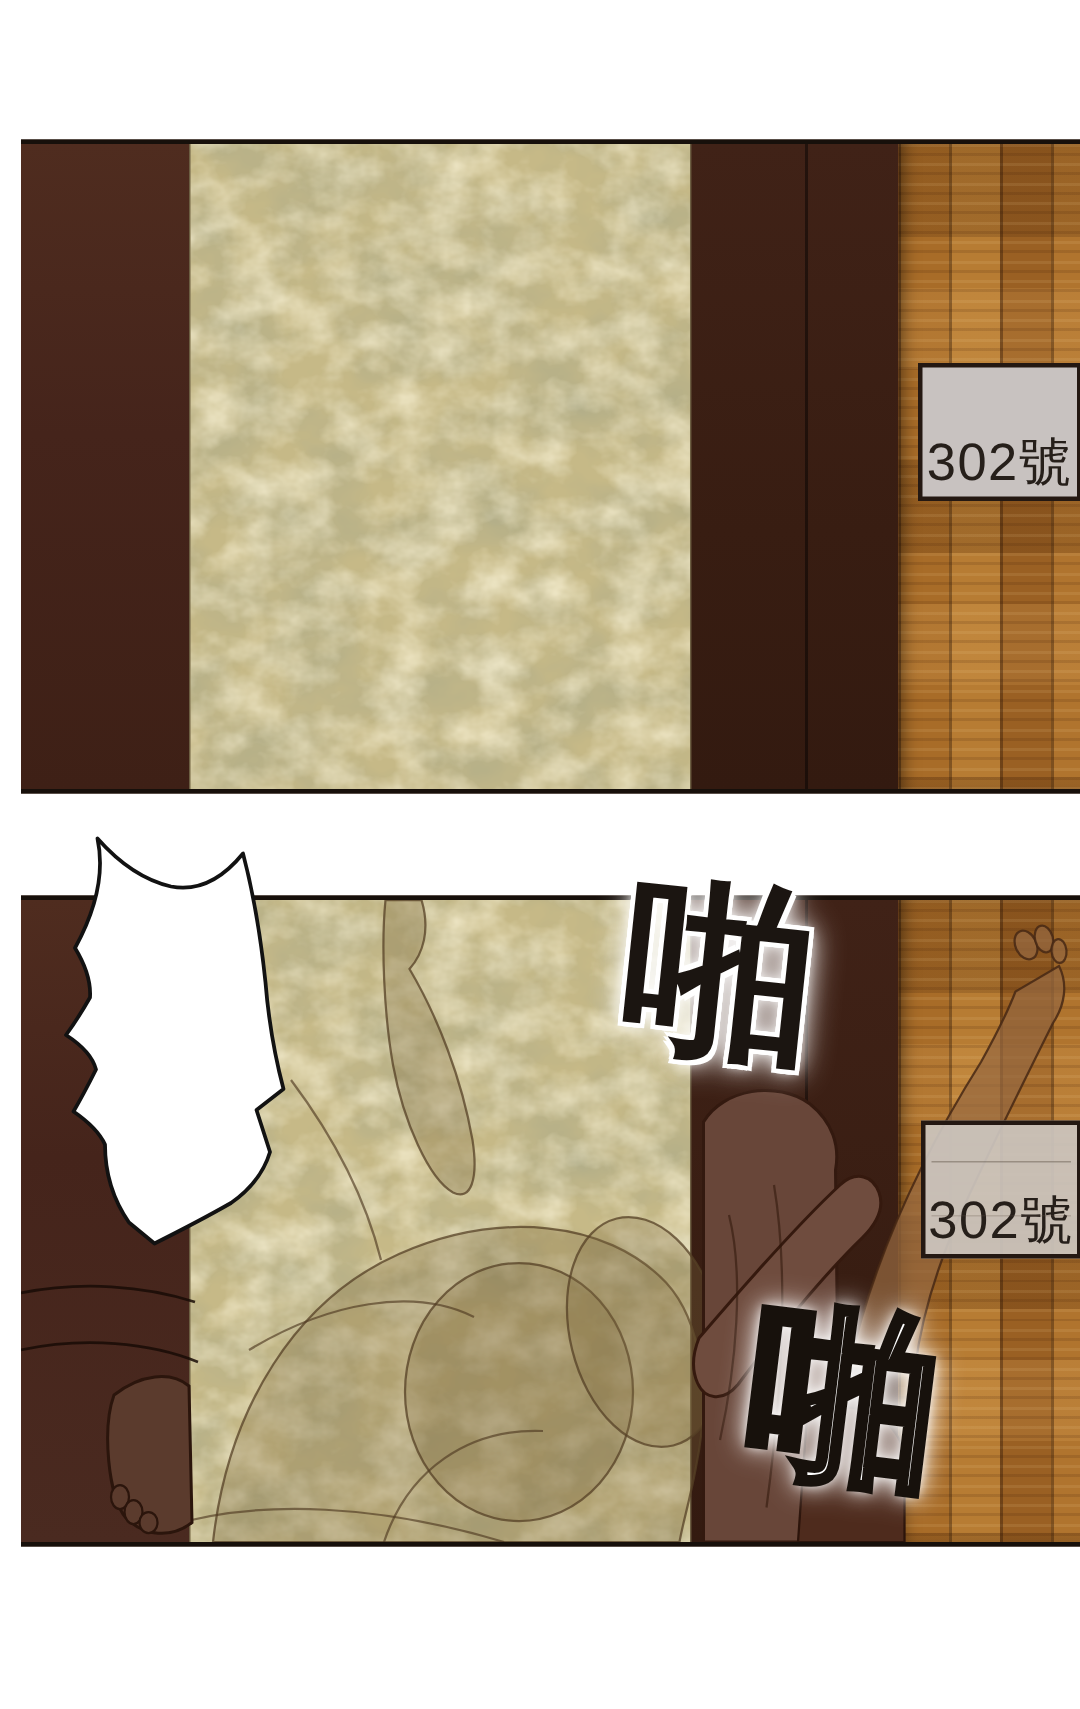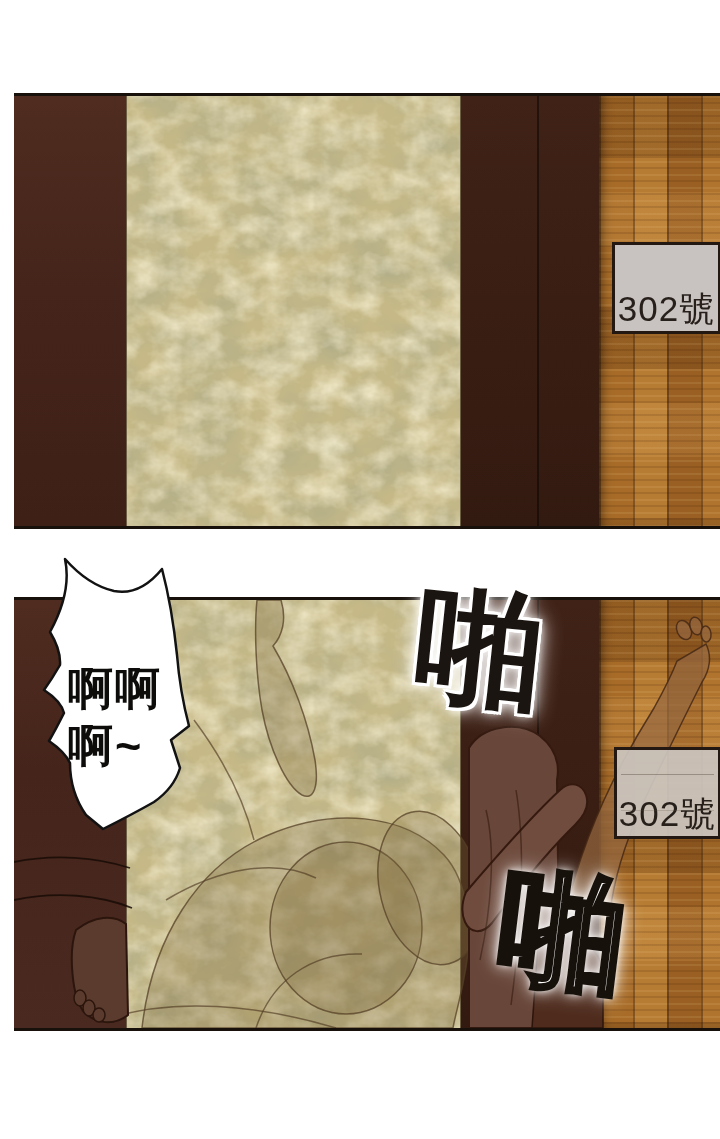--- a/index.html
+++ b/index.html
@@ -177,19 +177,15 @@
       <div class="sign-line" style="top:60px;opacity:.5"></div>
       <span class="sign-text">302號</span>
     </div>
 
     <div class="sfx" id="sfx1">啪</div>
     <div class="sfx" id="sfx2">啪</div>
 
     <svg class="bubble-svg" viewBox="0 0 180 292">
       <path fill="#ffffff" stroke="#121212" stroke-width="2.5" stroke-linejoin="round" d="M37,7 Q44,40 22,80 Q33,98 32,113 Q24,127 16,138 Q33,149 36,161 Q28,177 21,189 Q37,200 42,211 Q42,240 58,263 L75,277 Q105,262 126,250 Q146,236 152,216 L143,188 L161,174 Q152,140 149,103 Q144,55 134,17 Q112,44 86,39 Q60,33 37,7 Z"></path>
     </svg>
-    <div class="bubble-text">
-      <div>啊啊</div>
-      <div>啊~</div>
-    </div>
   </div>
 
 </div>
 
 </body></html>

